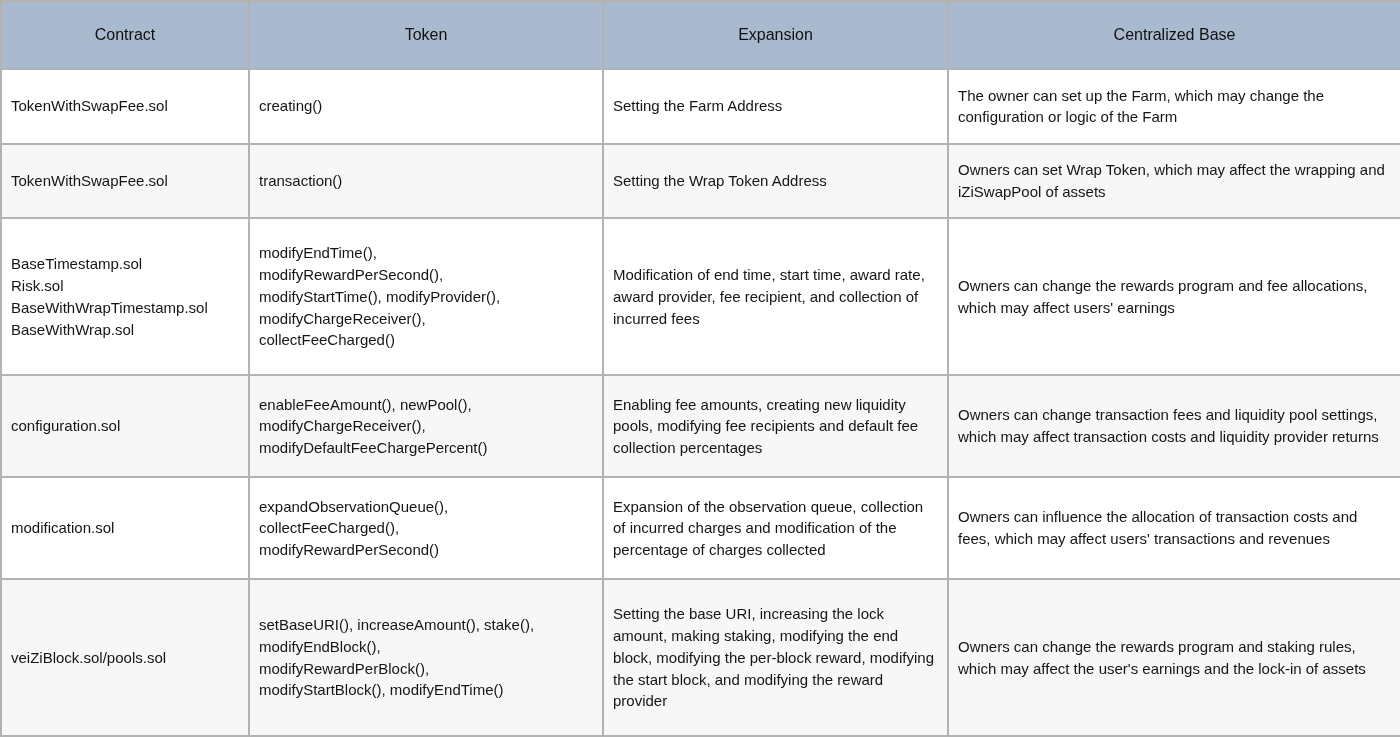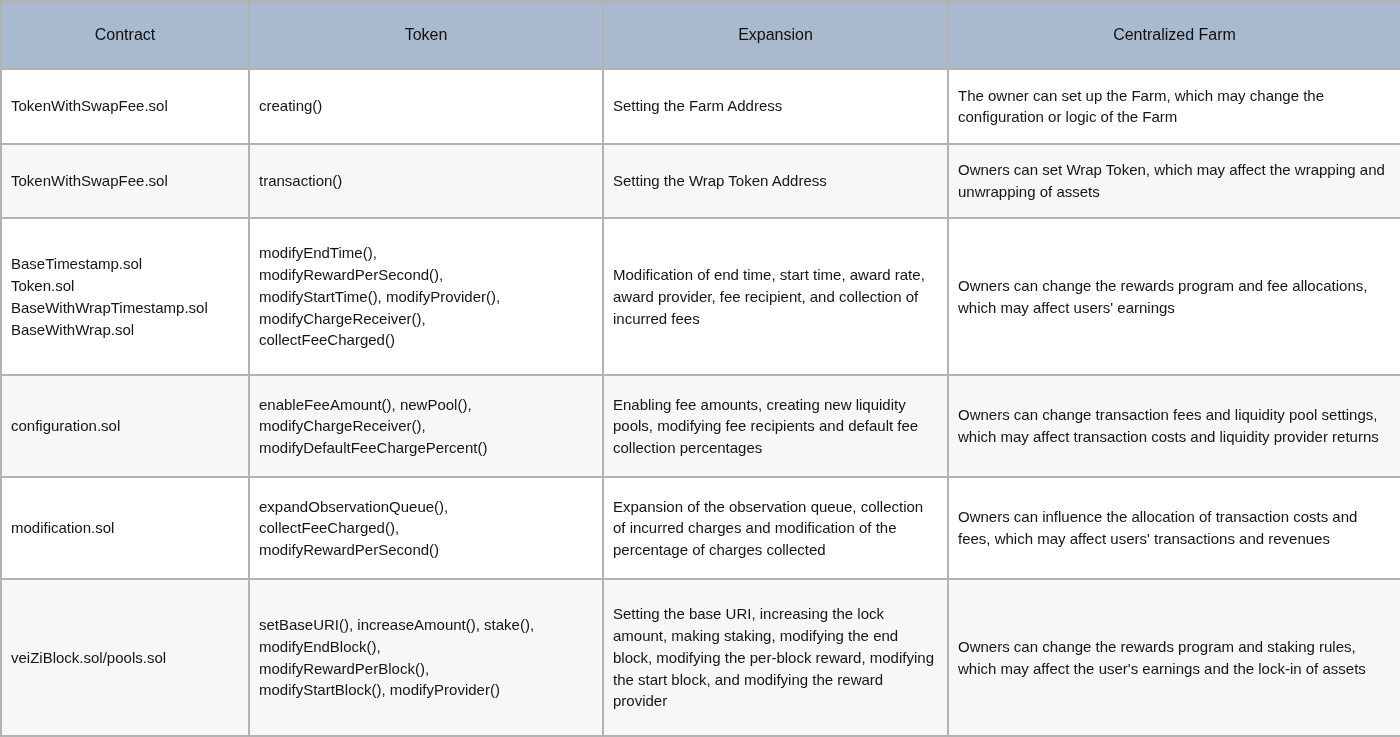--- a/index.html
+++ b/index.html
@@ -60,21 +60,21 @@
     <col class="c-contract">
     <col class="c-code">
     <col class="c-function">
     <col class="c-risk">
   </colgroup>
   <thead>
     <tr>
       <th>Contract</th>
       <th>Token</th>
       <th>Expansion</th>
-      <th>Centralized Farm</th>
+      <th>Centralized Base</th>
     </tr>
   </thead>
   <tbody>
     <tr class="row-odd">
       <td>
           <span class="cell-lines">TokenWithSwapFee.sol</span>
         </td>
       <td>
           <span class="cell-lines">creating()</span>
         </td>
@@ -89,27 +89,27 @@
       <td>
           <span class="cell-lines">TokenWithSwapFee.sol</span>
         </td>
       <td>
           <span class="cell-lines">transaction()</span>
         </td>
       <td>
           <span class="cell-lines">Setting the Wrap Token Address</span>
         </td>
       <td>
-          <span class="cell-lines">Owners can set Wrap Token, which may affect the wrapping and unwrapping of assets</span>
+          <span class="cell-lines">Owners can set Wrap Token, which may affect the wrapping and iZiSwapPool of assets</span>
         </td>
     </tr>
     <tr class="row-odd">
       <td>
           <span class="cell-lines">BaseTimestamp.sol
-Token.sol
+Risk.sol
 BaseWithWrapTimestamp.sol
 BaseWithWrap.sol</span>
         </td>
       <td>
           <span class="cell-lines">modifyEndTime(),
 modifyRewardPerSecond(),
 modifyStartTime(), modifyProvider(),
 modifyChargeReceiver(),
 collectFeeCharged()</span>
         </td>
@@ -153,21 +153,21 @@
         </td>
     </tr>
     <tr class="row-even">
       <td>
           <span class="cell-lines">veiZiBlock.sol/pools.sol</span>
         </td>
       <td>
           <span class="cell-lines">setBaseURI(), increaseAmount(), stake(),
 modifyEndBlock(),
 modifyRewardPerBlock(),
-modifyStartBlock(), modifyProvider()</span>
+modifyStartBlock(), modifyEndTime()</span>
         </td>
       <td>
           <span class="cell-lines">Setting the base URI, increasing the lock amount, making staking, modifying the end block, modifying the per-block reward, modifying the start block, and modifying the reward provider</span>
         </td>
       <td>
           <span class="cell-lines">Owners can change the rewards program and staking rules, which may affect the user's earnings and the lock-in of assets</span>
         </td>
     </tr>
   </tbody>
 </table>

